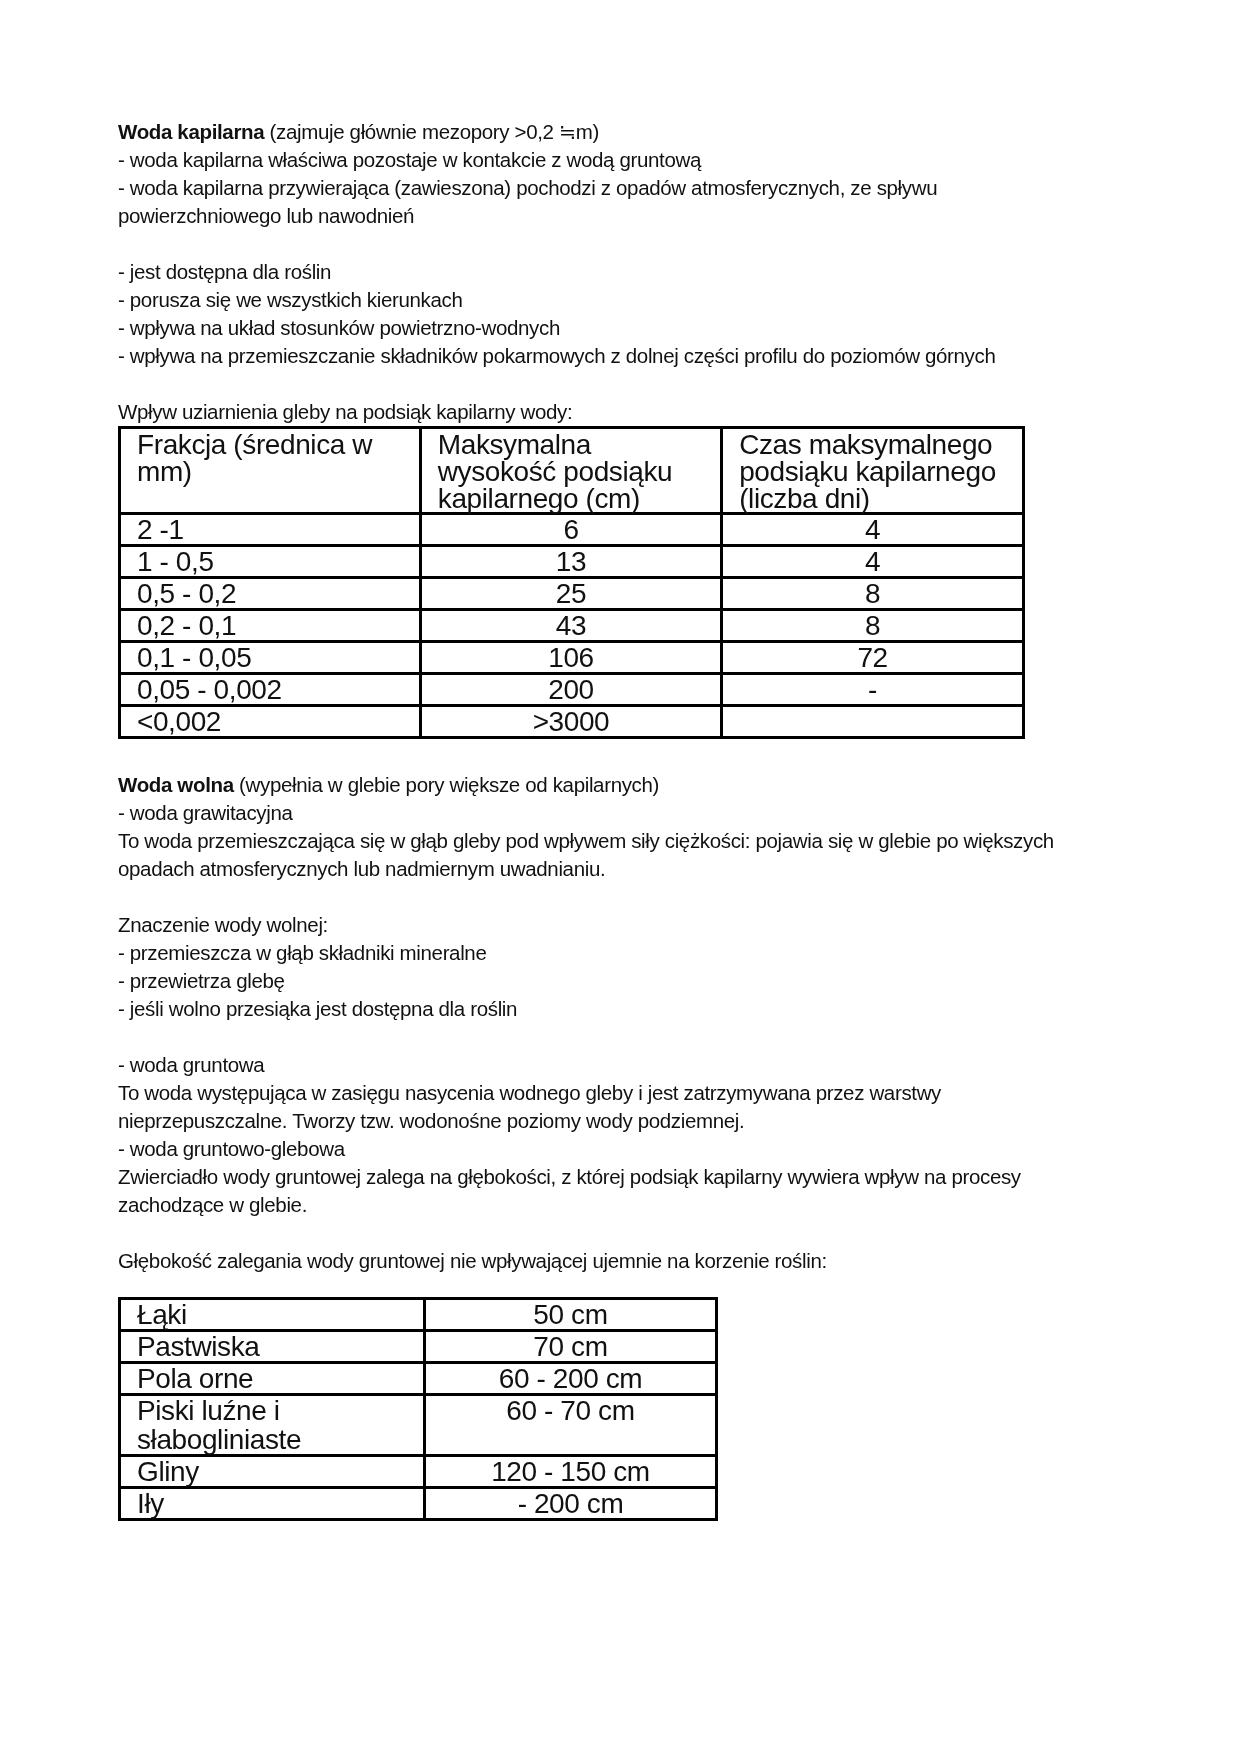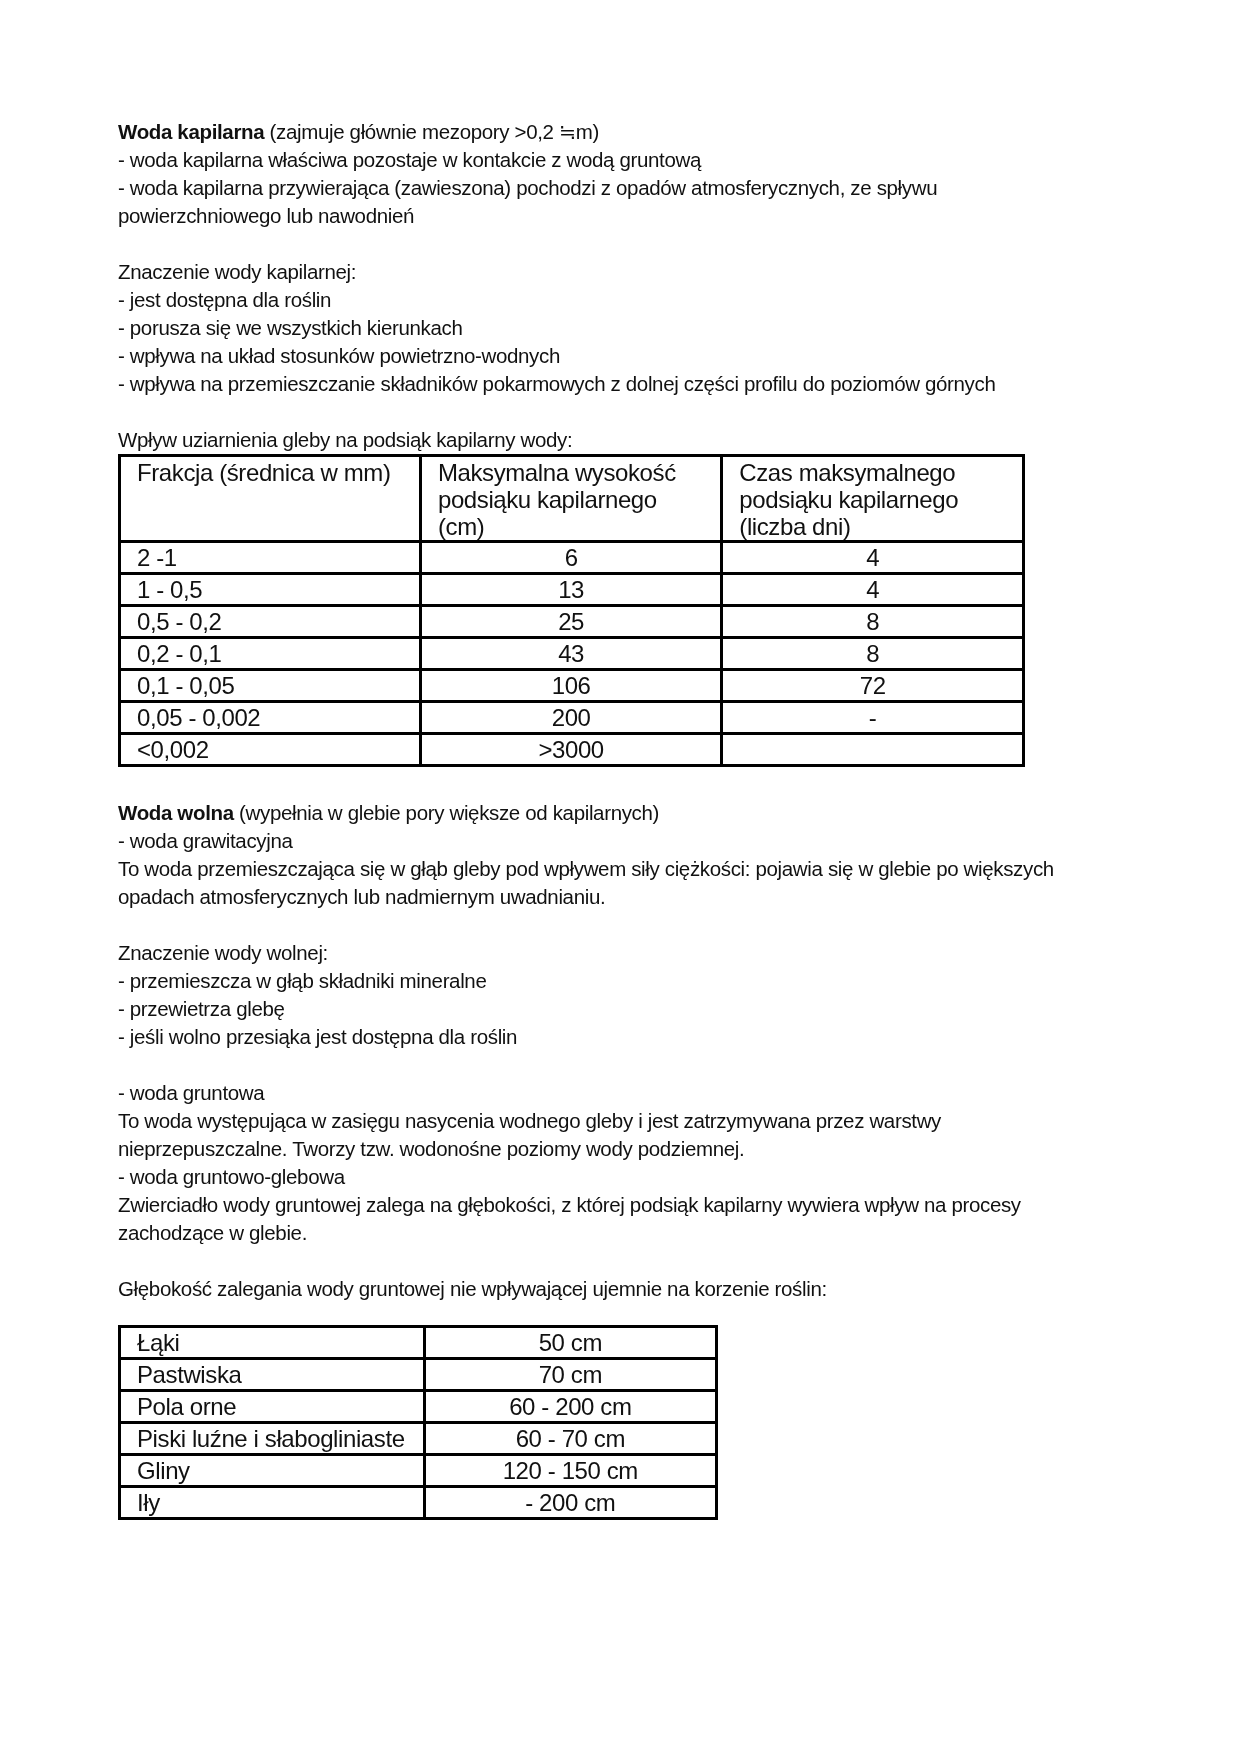--- a/index.html
+++ b/index.html
@@ -3,21 +3,21 @@
 <meta charset="utf-8">
 <style>
   html, body { margin: 0; padding: 0; background: #ffffff; }
   body { width: 1240px; height: 1754px; position: relative; overflow: hidden;
          font-family: "Liberation Sans", "DejaVu Sans", sans-serif; color: #111; }
   .page { position: absolute; left: 118px; top: 118px; width: 1010px; font-size: 20.5px; line-height: 28px; letter-spacing: -0.35px; }
   .line { display: block; white-space: nowrap; min-height: 28px; }
   .gap { height: 28px; }
   b { font-weight: bold; text-align: center; }
   table { border-collapse: collapse; }
-  td { border: 3px solid #000; padding: 0 16px; vertical-align: top; font-size: 24px; letter-spacing: -0.4px; }
+  td { border: 3px solid #000; padding: 0 16px; vertical-align: top; font-size: 28px; letter-spacing: -0.4px; }
   .t1 { width: 907px; margin-top: 0px; }
   .t1 td.c1 { width: 268px; }
   .t1 td.c2 { width: 268px; }
   .t1 td.c3 { width: 268px; }
   .t1 .hdr td { height: 80px; line-height: 27px; padding-top: 2px; white-space: normal; }
   .t1 .row td { height: 29px; line-height: 29px; }
   .center { text-align: center; }
   .t2 { width: 600px; margin-top: 0px; border-radius: 25px; }
   .t2 td { height: 29px; line-height: 29px; }
   .t2 td.c1 { width: 273px; }
@@ -26,21 +26,20 @@
 </head>
 <body>
 
 <div class="page">
 
   <span class="line"><b>Woda kapilarna</b><span> (zajmuje głównie mezopory &gt;0,2 ≒m)</span></span>
   <span class="line">- woda kapilarna właściwa pozostaje w kontakcie z wodą gruntową</span>
   <span class="line">- woda kapilarna przywierająca (zawieszona) pochodzi z opadów atmosferycznych, ze spływu</span>
   <span class="line">powierzchniowego lub nawodnień</span>
   <div class="gap"></div>
-  <span class="line">Znaczenie wody kapilarnej:</span>
   <span class="line">- jest dostępna dla roślin</span>
   <span class="line">- porusza się we wszystkich kierunkach</span>
   <span class="line">- wpływa na układ stosunków powietrzno-wodnych</span>
   <span class="line">- wpływa na przemieszczanie składników pokarmowych z dolnej części profilu do poziomów górnych</span>
   <div class="gap"></div>
   <span class="line">Wpływ uziarnienia gleby na podsiąk kapilarny wody:</span>
 
   <table class="t1">
     <tbody>
         <tr class="hdr">

